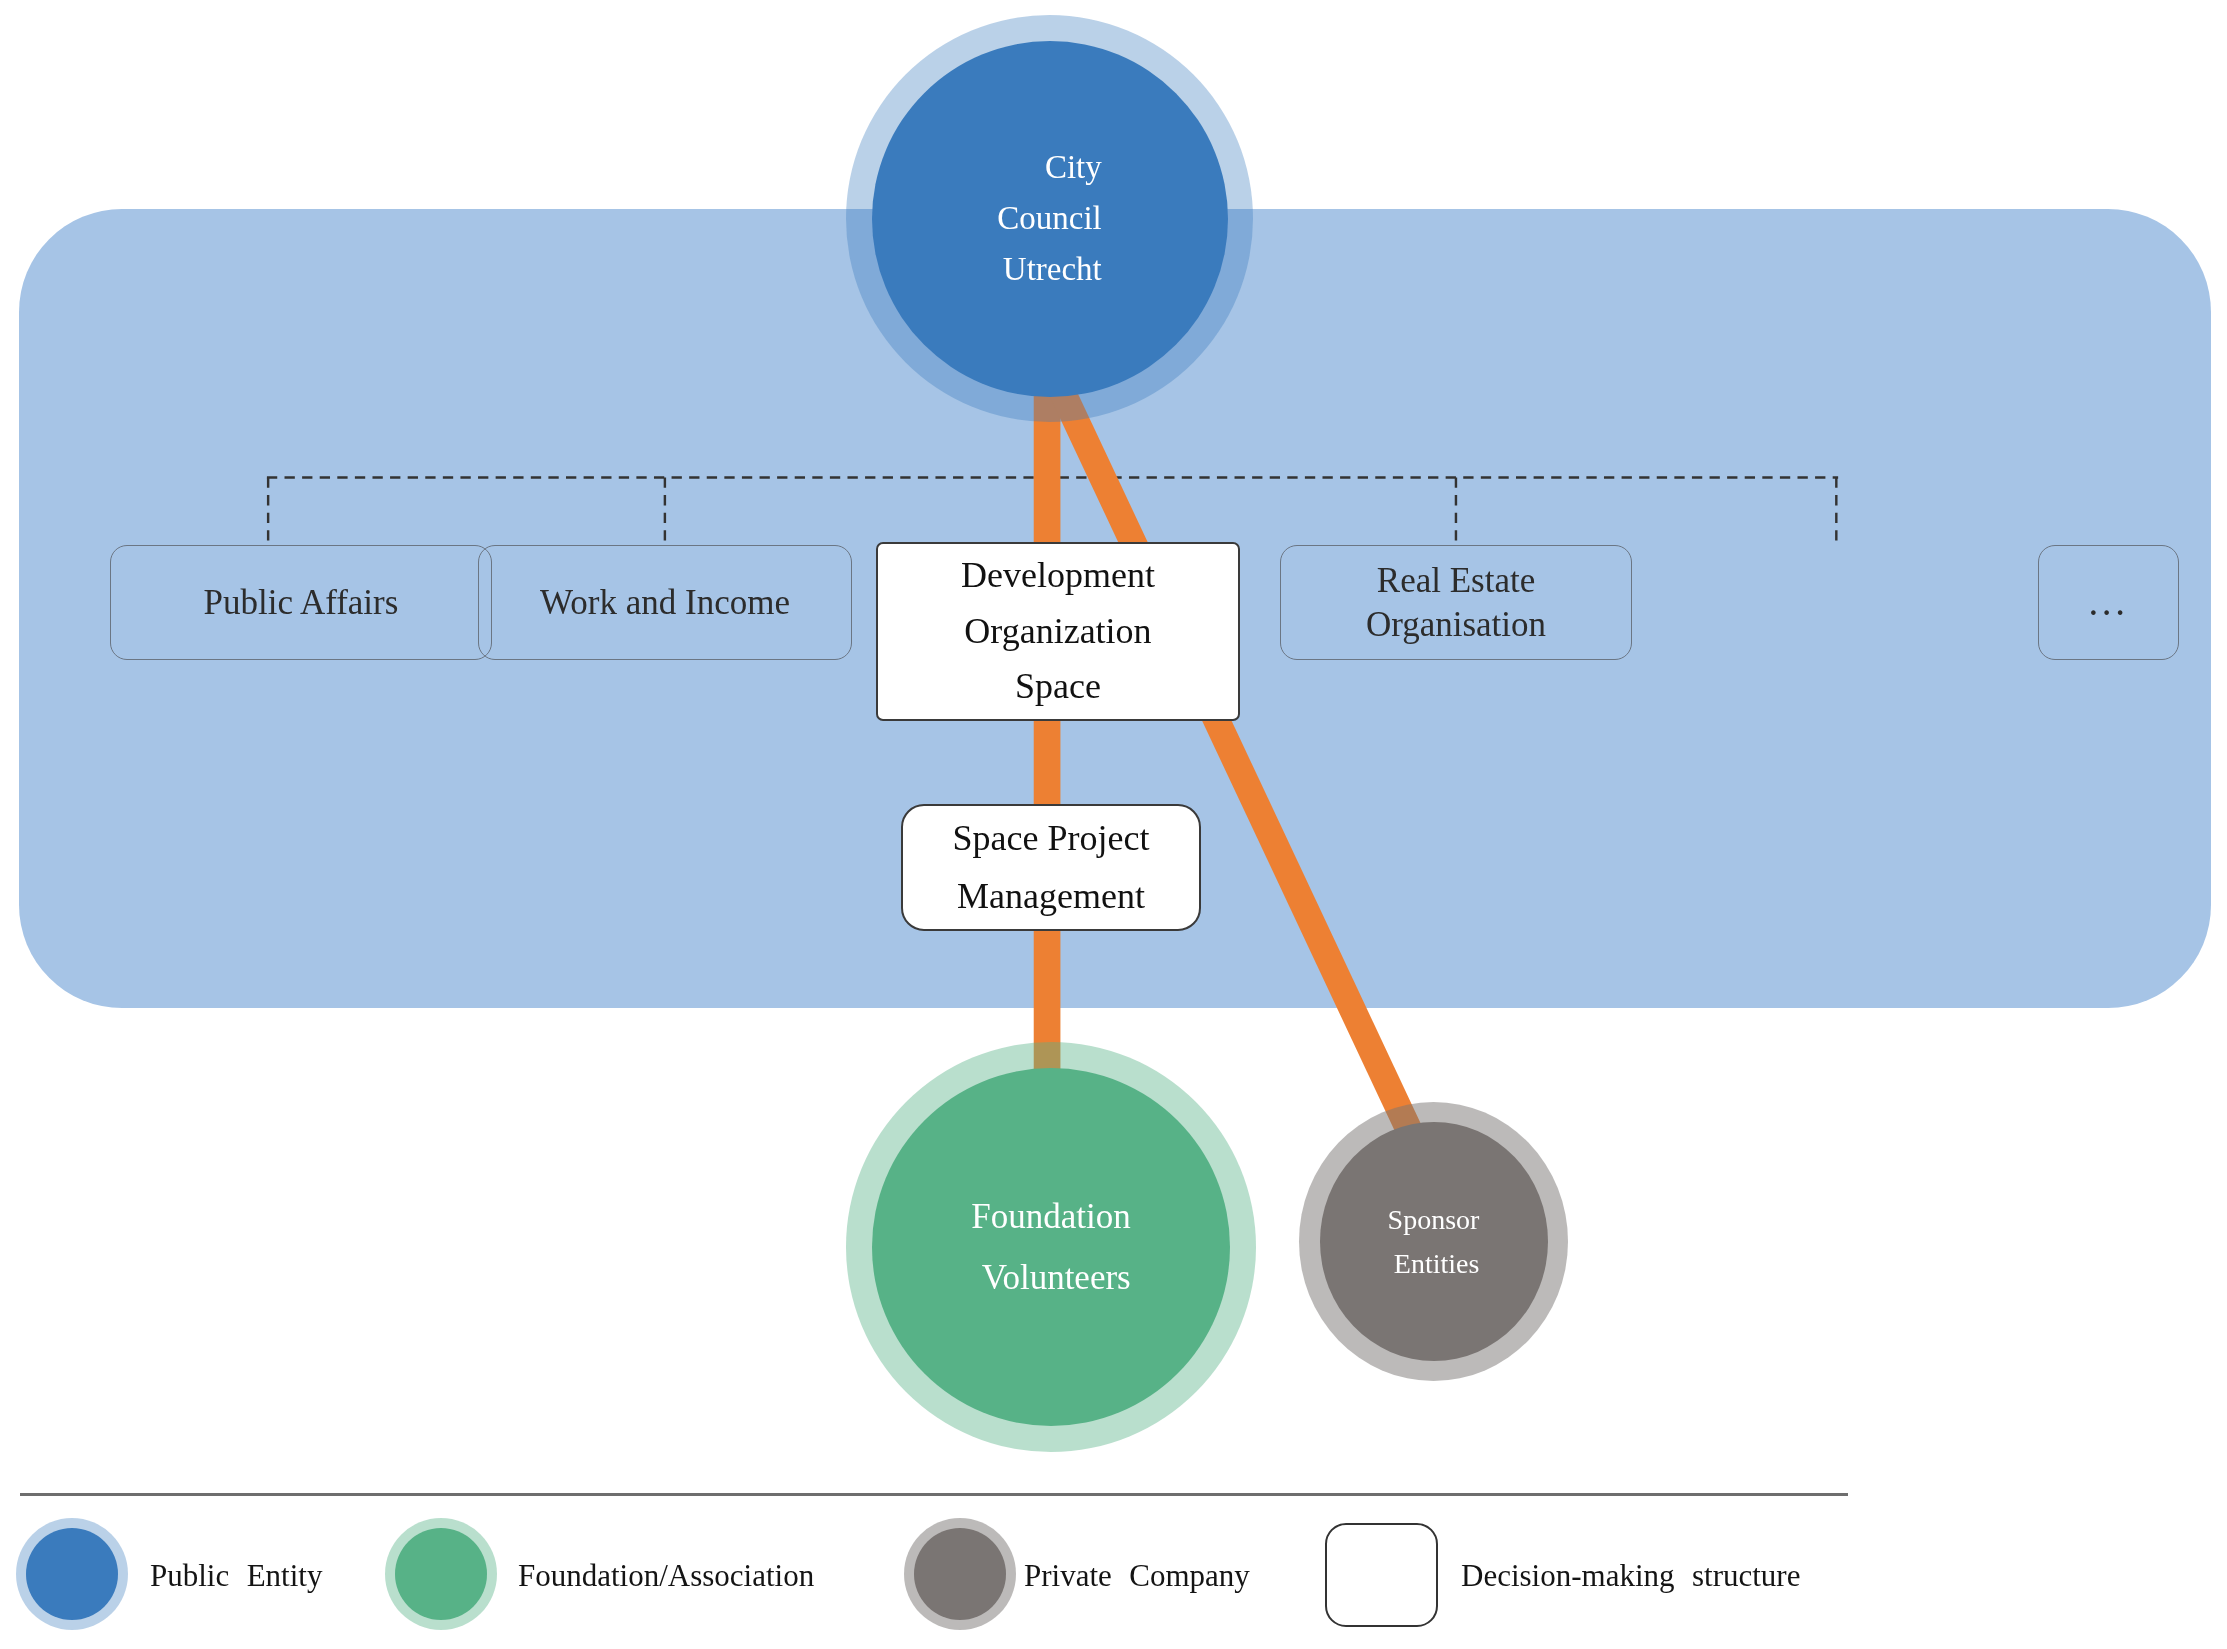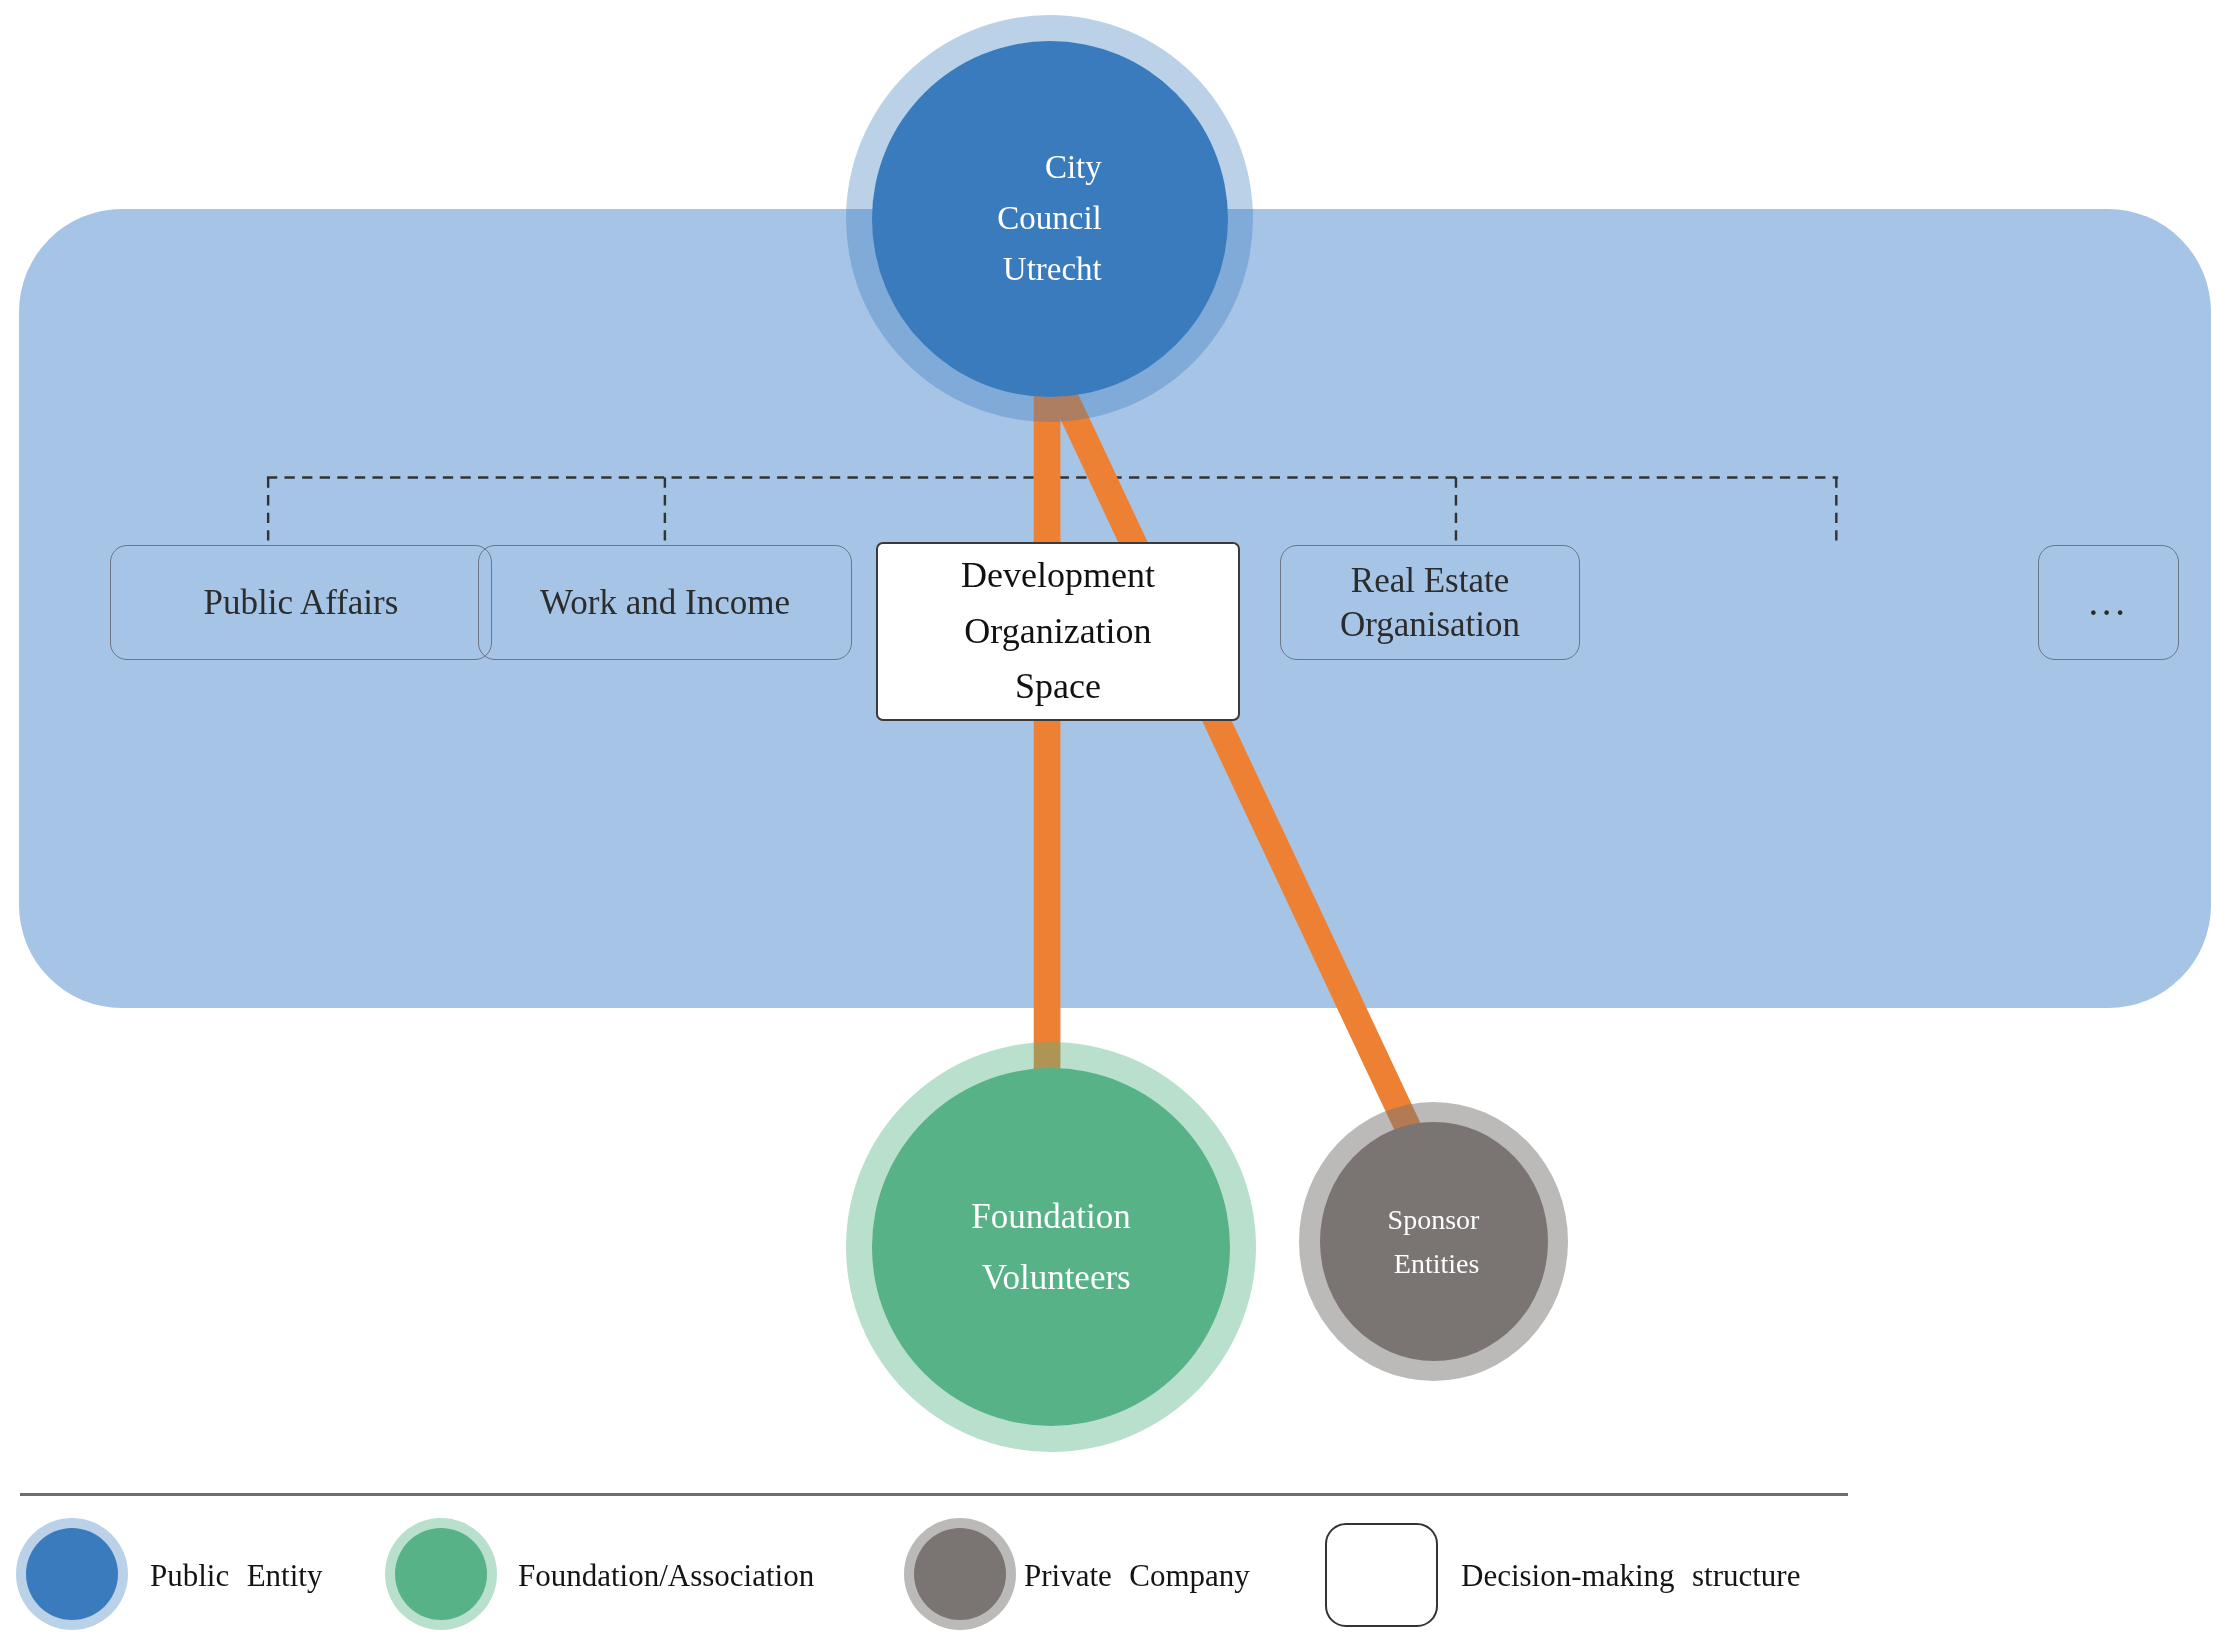--- a/index.html
+++ b/index.html
@@ -34,21 +34,21 @@
     border-radius: 17px;
     box-sizing: border-box;
     display: flex; align-items: center; justify-content: center;
     text-align: center;
     font-size: 35px; color: #2c2c2c;
     white-space: pre-line;
     line-height: 1.25;
   }
   #box-public-affairs   { left: 78px;  width: 382px; margin-left: 32px; }
   #box-work-income      { left: 478px;  width: 374px; }
-  #box-real-estate      { left: 1280px; width: 300px; }
+  #box-real-estate      { left: 1280px; width: 352px; }
   #box-public-order     { left: 1650px; width: 373px; }
   #box-dots             { left: 2038px; width: 141px; font-size: 39px; letter-spacing: 3.6px; }
 
   
   .white-box {
     background: #ffffff;
     border: 2.4px solid #3a3a3a;
     box-sizing: border-box;
     display: flex; align-items: center; justify-content: center;
     text-align: center;
@@ -176,20 +176,24 @@
   </div>
   <div id="box-dots" class="abs row-box">
     <span>...</span>
   </div>
 
   <div id="box-dev" class="abs white-box node">
     <span>Development
 Organization
 Space</span>
   </div>
+  <div id="box-spm" class="abs white-box node">
+    <span>Space Project
+Management</span>
+  </div>
 
   <div id="circle-city-outer" class="abs circle-outer node">
     <div id="circle-city-inner" class="circle-inner">
       <span>City
 Council
 Utrecht</span>
     </div>
   </div>
 
   <div id="circle-sponsor-outer" class="abs circle-outer node">

